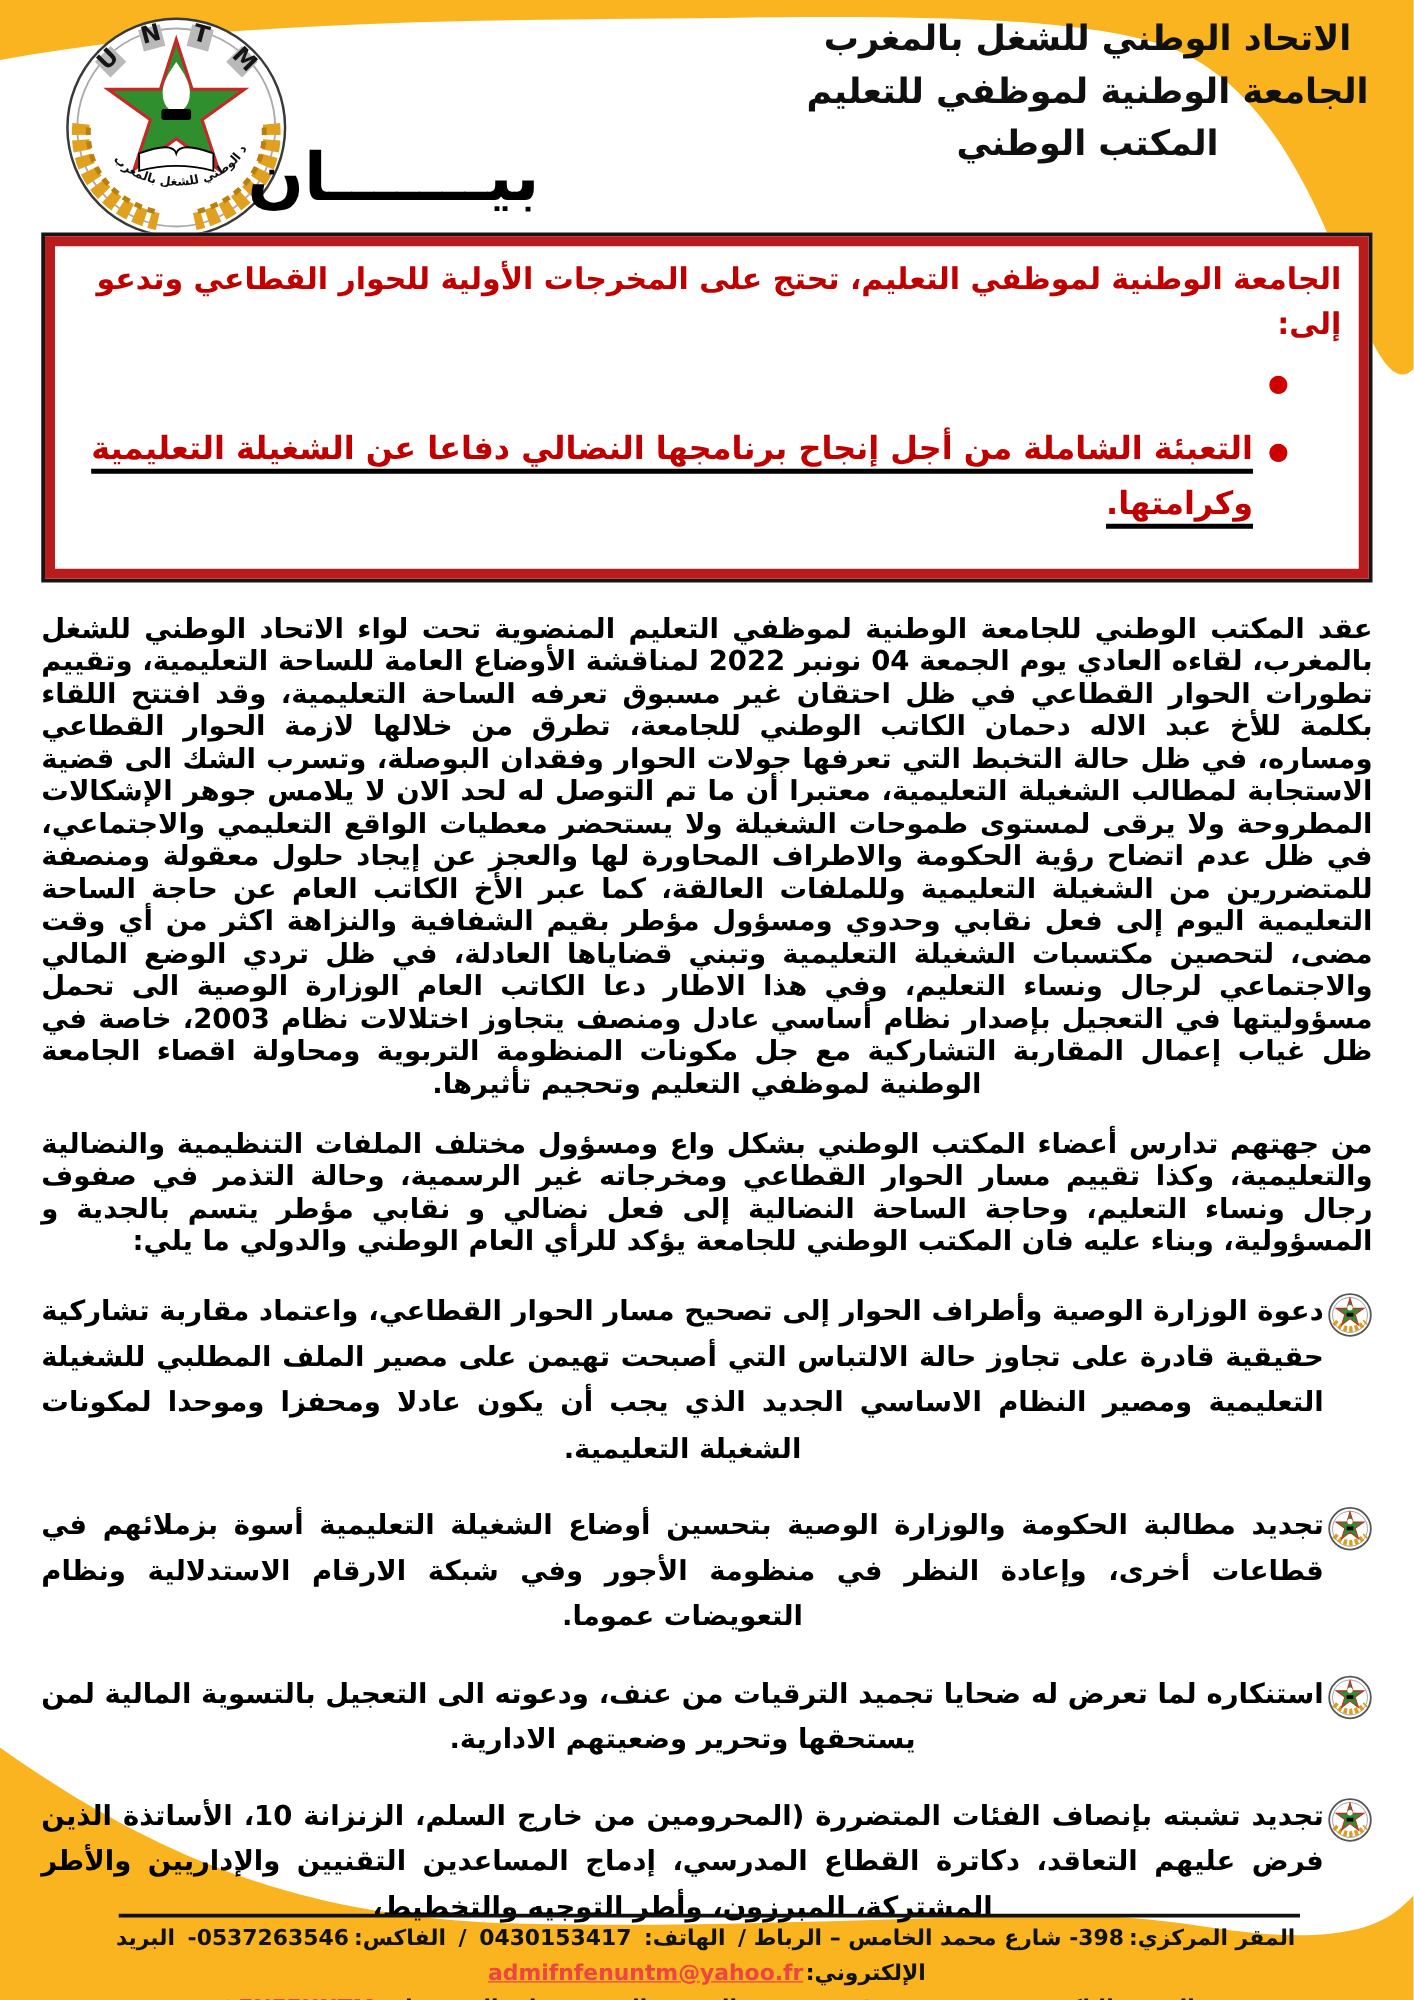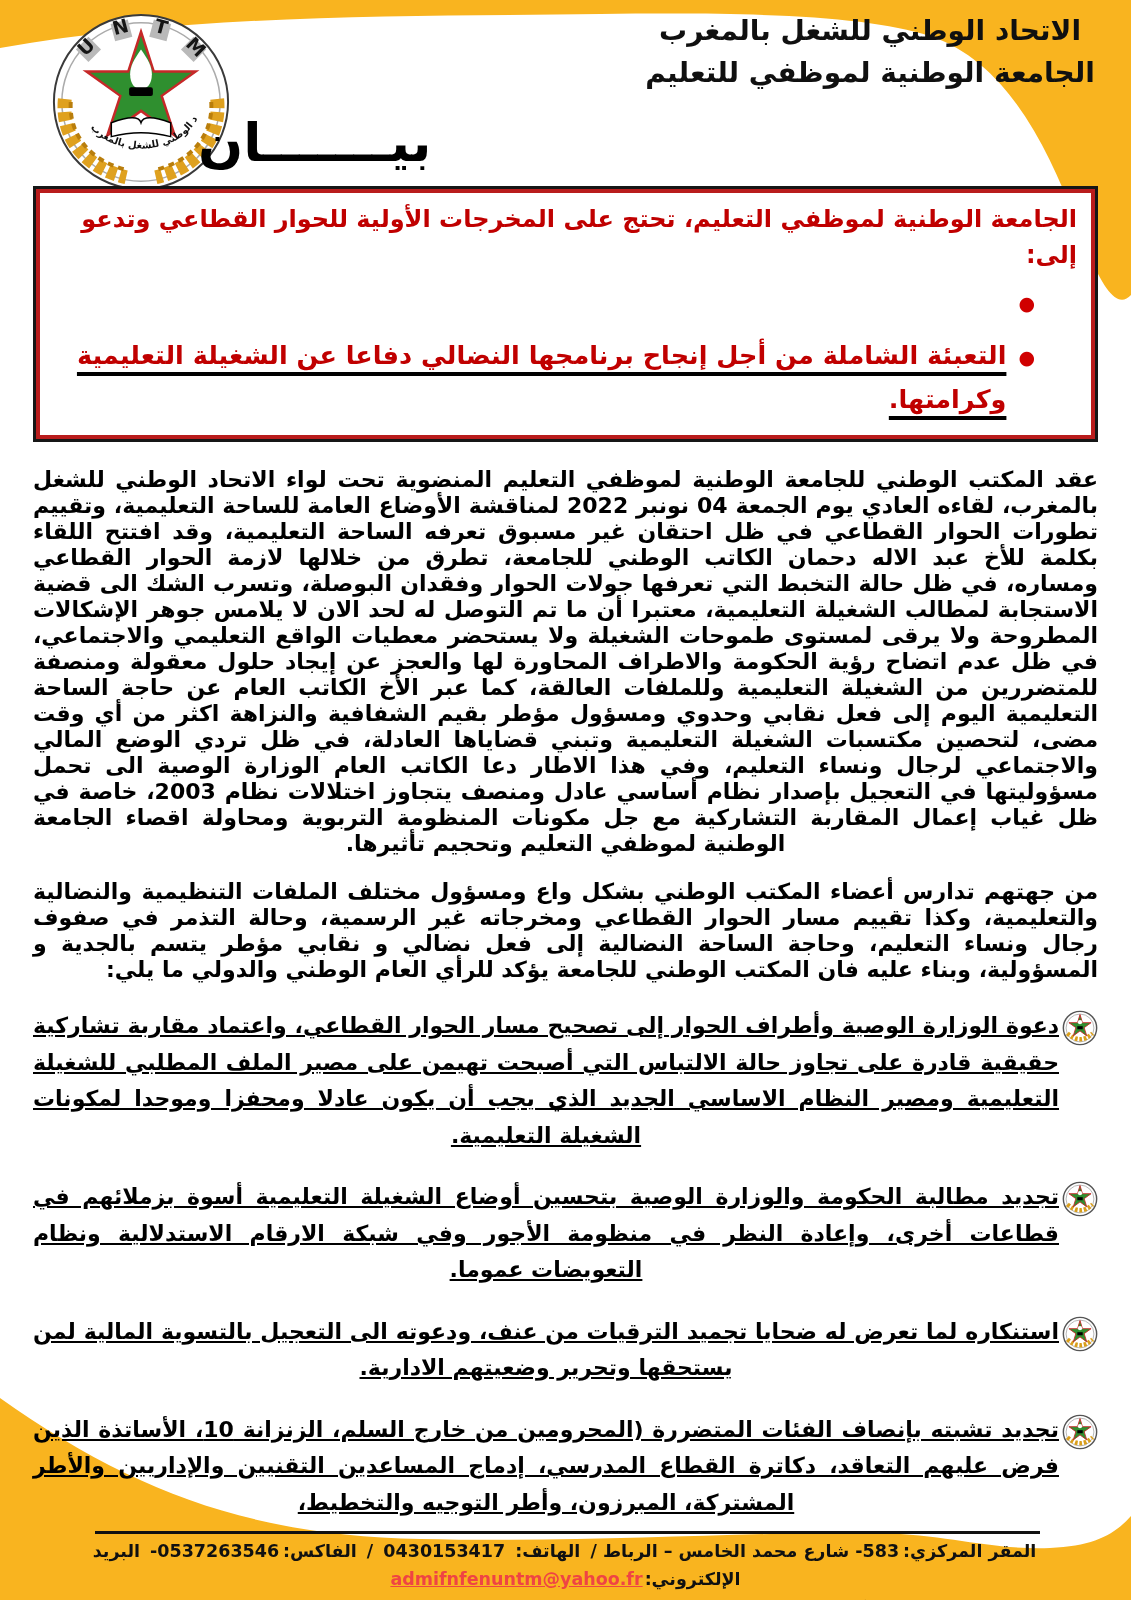--- a/index.html
+++ b/index.html
@@ -18,34 +18,34 @@
     position:absolute;top:10px;right:16px;width:490px;text-align:center;
     direction:rtl;font-weight:bold;color:#101010;font-size:28px;line-height:42px;
   }
   .doc-title{position:absolute;top:112px;left:0;width:100%;text-align:left;}
   .doc-title span{display:inline-block;transform:translateX(198px);font-weight:bold;font-size:53px;color:#000;}
 
   
   .main{position:absolute;top:186px;left:33px;right:33px;}
 
   .alert-box{border:3px solid #161616;background:#fff;}
-  .alert-inner{border:4px solid #b91c1c;padding:8px 14px 12px 10px;direction:rtl;color:#C00000;}
+  .alert-inner{border:8px solid #b91c1c;padding:8px 14px 28px 10px;direction:rtl;color:#C00000;}
   .alert-head{font-weight:bold;font-size:24px;line-height:36px;text-align:right;}
   .alert-li{display:flex;align-items:baseline;gap:12px;margin:8px 42px 2px 0;font-weight:bold;font-size:25.5px;line-height:44px;}
   .alert-dot{font-size:19px;color:#D00000;flex:0 0 auto;}
   .u-black{text-decoration:underline;text-decoration-color:#000;text-decoration-thickness:3.5px;text-underline-offset:8px;}
 
   .para{direction:rtl;font-weight:bold;color:#000;font-size:22px;line-height:26px;text-align:justify;}
   .p1{margin-top:25px;text-align-last:center;}
   .p2{text-align-last:right;}
 
   .items{margin-top:14px;}
   .item{display:flex;direction:rtl;align-items:flex-start;gap:3px;margin-top:25px;}
   .item-icon{flex:0 0 36px;width:36px;height:36px;margin-top:2px;}
-  .item-text{font-weight:bold;color:#000;font-size:22px;line-height:36.5px;text-align:justify;text-align-last:center;text-decoration:underline;}
+  .item-text{font-weight:bold;color:#000;font-size:22px;line-height:36.5px;text-align:justify;text-align-last:center;}
 
   
   .footer-rule{position:absolute;top:1531px;left:95px;width:945px;border-top:3px solid #111;z-index:2;}
   .footer{position:absolute;left:0;right:0;top:1537px;z-index:2;direction:rtl;text-align:center;
           font-weight:bold;color:#111;font-size:17.5px;line-height:28px;}
   .flink{color:#ef4444;text-decoration:underline;unicode-bidi:embed;direction:ltr;}
   .fspan{margin:0 2px;}
 </style>
 </head>
 <body>
@@ -108,20 +108,21 @@
         </defs>
       <text font-size="10" fill="#111" font-weight="bold">
         <textPath href="#arcpath" startOffset="8%">الاتحاد الوطني للشغل بالمغرب</textPath>
       </text>
     </svg>
   </div>
 
   <div class="org-block">
     <div>الاتحاد الوطني للشغل بالمغرب</div>
     <div>الجامعة الوطنية لموظفي للتعليم</div>
+    <div>المكتب الوطني</div>
   </div>
 
   <div class="doc-title">
     <span>بيـــــــان</span>
   </div>
 
   <div class="main">
 
     <div class="alert-box">
       <div class="alert-inner">
@@ -171,21 +172,21 @@
           
         </div>
       </div>
 
     </div>
   </div>
 
   <div class="footer-rule"></div>
   <div class="footer">
     <div>
-      <span class="fspan">المقر المركزي:</span><span class="fspan">583- شارع محمد الخامس – الرباط /</span>
+      <span class="fspan">المقر المركزي:</span><span class="fspan">398- شارع محمد الخامس – الرباط /</span>
       <span class="fspan">الهاتف:</span>
       <span class="fspan">0430153417</span>
       <span class="fspan">/</span>
       <span class="fspan">الفاكس:</span><span class="fspan">0537263546-</span>
       <span class="fspan">البريد الإلكتروني:</span><a href="#" class="flink">admifnfenuntm@yahoo.fr</a>
     </div>
     <div>
       <span class="fspan">الموقع الإلكتروني:</span><a href="#" class="flink">www.untm.org.ma</a>
       <span class="fspan">- الصفحة الرسمية على الفيسبوك:</span>
       <a href="#" class="flink">@FNFEUNTM</a>

